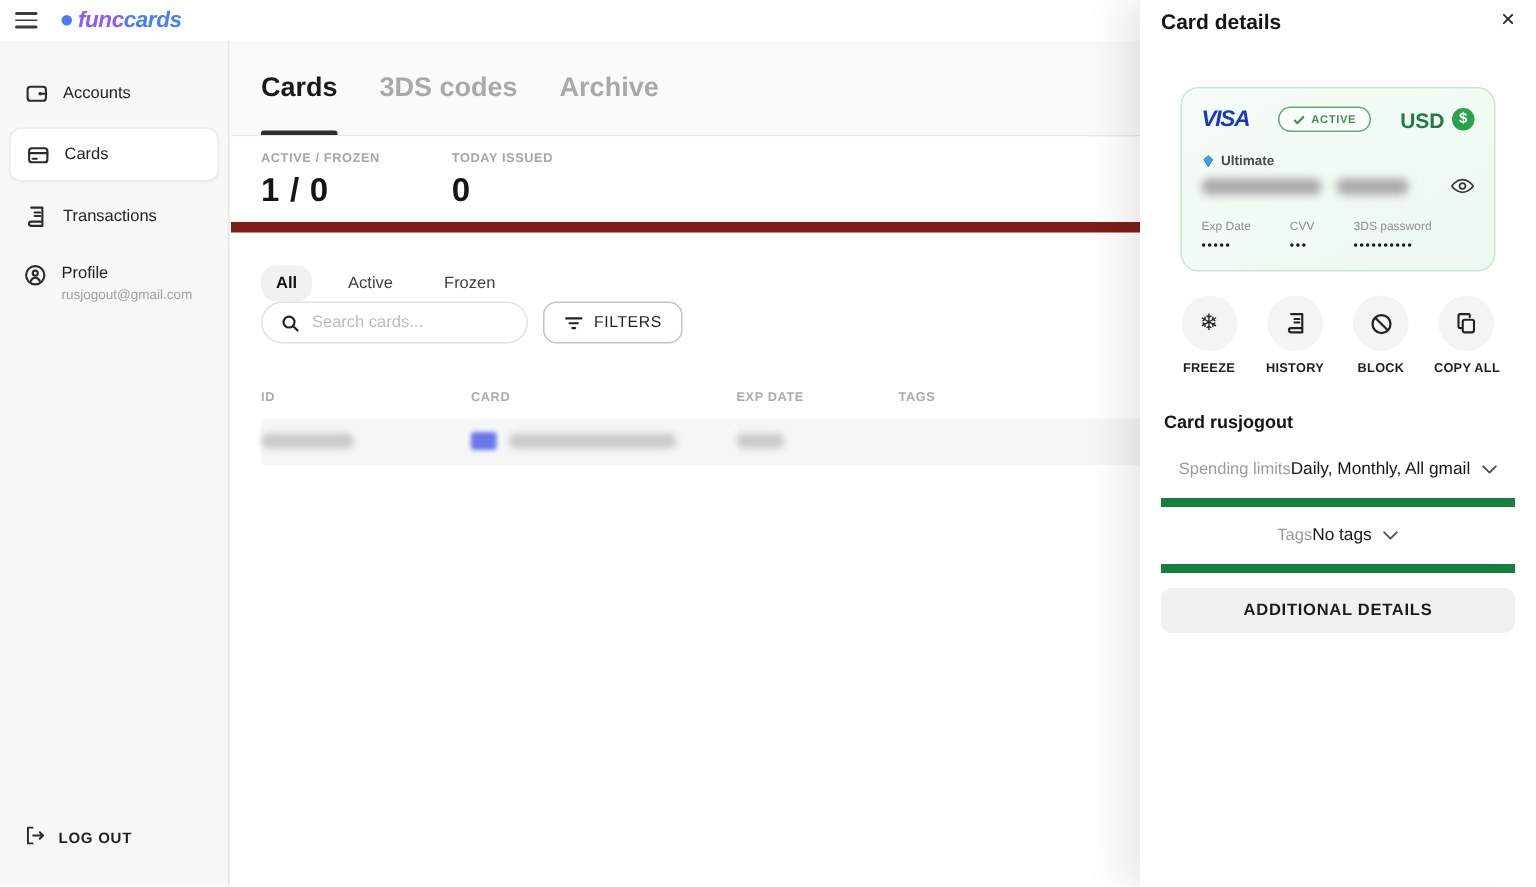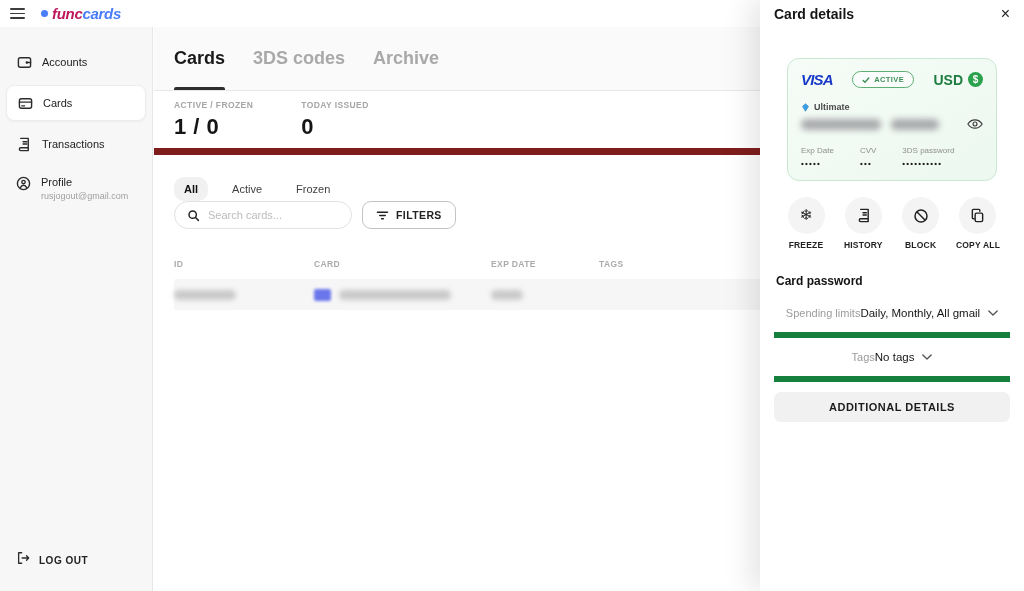--- a/index.html
+++ b/index.html
@@ -7,21 +7,21 @@
   body { font-family:"Liberation Sans","DejaVu Sans",sans-serif; background:#fff; color:#1a1a1a; }
   .app { position:relative; width:1024px; height:591px; overflow:hidden; background:#fff; }
 
   
   .topbar { position:absolute; top:0; left:0; right:0; height:27px; background:#fff; display:flex; align-items:center; padding-left:10px; z-index:5; }
   .hamburger { width:15px; height:11px; display:flex; flex-direction:column; justify-content:space-between; cursor:pointer; margin-right:16px; }
   .hamburger span { display:block; height:1.6px; background:#3c3c3c; border-radius:1px; }
   .logo { display:flex; align-items:center; gap:4px; }
   .logo-dot { width:7px; height:7px; border-radius:50%; background:#4a7dfa; }
   .logo-text { font-size:15px; font-weight:800; font-style:italic; letter-spacing:-0.3px; }
-  .logo-text .pfx { color:#be185d; }
+  .logo-text .pfx { color:#8b5cf6; }
   .logo-text .sfx { color:#4a7dfa; }
 
   
   .sidebar { position:absolute; top:27px; left:0; width:153px; bottom:0; background:#f7f7f7; border-right:1px solid #e7e7e7; padding:18px 6px 14px 6px; display:flex; flex-direction:column; }
   .side-item { display:flex; align-items:center; gap:10px; padding:9px 10px; border-radius:8px; cursor:pointer; margin-bottom:6px; }
   .side-item.active { background:#fff; border:1px solid #ececec; box-shadow:0 1px 2px rgba(0,0,0,0.04); }
   .side-item .s-icon { width:16px; height:16px; flex:0 0 16px; display:flex; align-items:center; justify-content:center; }
   .side-item .s-label { font-size:11px; color:#222; }
   .side-profile { display:flex; align-items:flex-start; gap:10px; padding:9px 10px; cursor:pointer; }
   .side-profile .s-label { font-size:11px; color:#222; }
@@ -43,21 +43,21 @@
 
   .content { padding:22px 20px 0 20px; }
   .chips { display:flex; align-items:center; gap:14px; }
   .chip { font-size:11px; color:#3f3f3f; padding:6px 10px; border-radius:10px; cursor:pointer; }
   .chip.active { background:#f1f1f1; color:#111; font-weight:700; }
   .searchrow { display:flex; align-items:center; gap:10px; margin-bottom:22px; }
   .searchbox { display:flex; align-items:center; gap:8px; width:178px; height:28px; border:1px solid #e2e2e2; border-radius:16px; padding:0 12px; background:#fff; }
   .searchbox input { border:none; outline:none; font-size:11px; color:#333; width:100%; background:transparent; font-family:inherit; }
   .searchbox input::placeholder { color:#bcbcbc; }
   .filters-btn { display:flex; align-items:center; gap:7px; height:28px; padding:0 13px; border:1.5px solid #c3c3c3; border-radius:9px; background:#fff; cursor:pointer; font-family:inherit; }
-  .filters-btn .f-label { font-size:10.5px; font-weight:700; letter-spacing:0.4px; color:#222; }
+  .filters-btn .f-label { font-size:10.5px; font-weight:400; letter-spacing:0.4px; color:#222; }
 
   table.cards-table { border-collapse:collapse; width:620px; }
   .cards-table th { text-align:left; font-size:8.5px; font-weight:600; letter-spacing:0.4px; color:#ababab; padding:8px 0 10px 0; }
   .cards-table .col-id { width:140px; } .cards-table .col-card { width:177px; } .cards-table .col-exp { width:108px; } .cards-table .col-tags { width:auto; }
   .cards-table td { padding:0; }
   .data-row { height:31px; }
   .data-row td { background:#f6f6f7; }
   .data-row td:first-child { border-radius:2px 0 0 2px; }
   .pill { height:10px; border-radius:5px; background:#c9c9c9; filter:blur(2.5px); display:inline-block; vertical-align:middle; }
   .visa-chip { width:17px; height:12px; border-radius:2px; background:#6a76ea; filter:blur(1.5px); display:inline-block; vertical-align:middle; margin-right:8px; }
@@ -328,21 +328,21 @@
           <svg class="icn" width="15" height="15" viewBox="0 0 16 16" style="stroke:#222;">
               <rect x="5.5" y="5.5" width="8" height="9" rx="1.5"></rect>
               <path d="M10.5 3.5v-1a1 1 0 0 0-1-1h-6a1 1 0 0 0-1 1v8a1 1 0 0 0 1 1h1"></path>
             </svg>
         </span>
         <span class="a-label">COPY ALL</span>
       </div>
     </div>
 
     <div class="settings">
-      <div class="settings-head">Card password</div>
+      <div class="settings-head">Card rusjogout</div>
       <div class="set-row">
         <span class="set-label">Spending limits</span>
         <span class="set-value">
           <span>Daily, Monthly, All gmail</span>
           <svg class="icn" width="10" height="6" viewBox="0 0 12 7" style="stroke:#555;stroke-width:1.6;">
               <path d="M1 1l5 5 5-5"></path>
             </svg>
         </span>
       </div>
       <div class="set-row">

